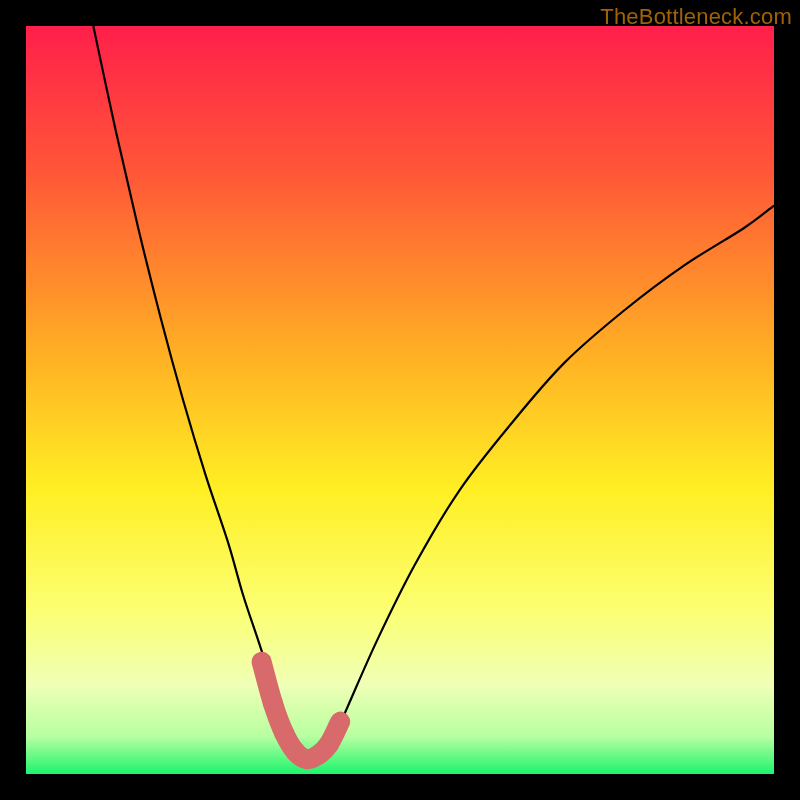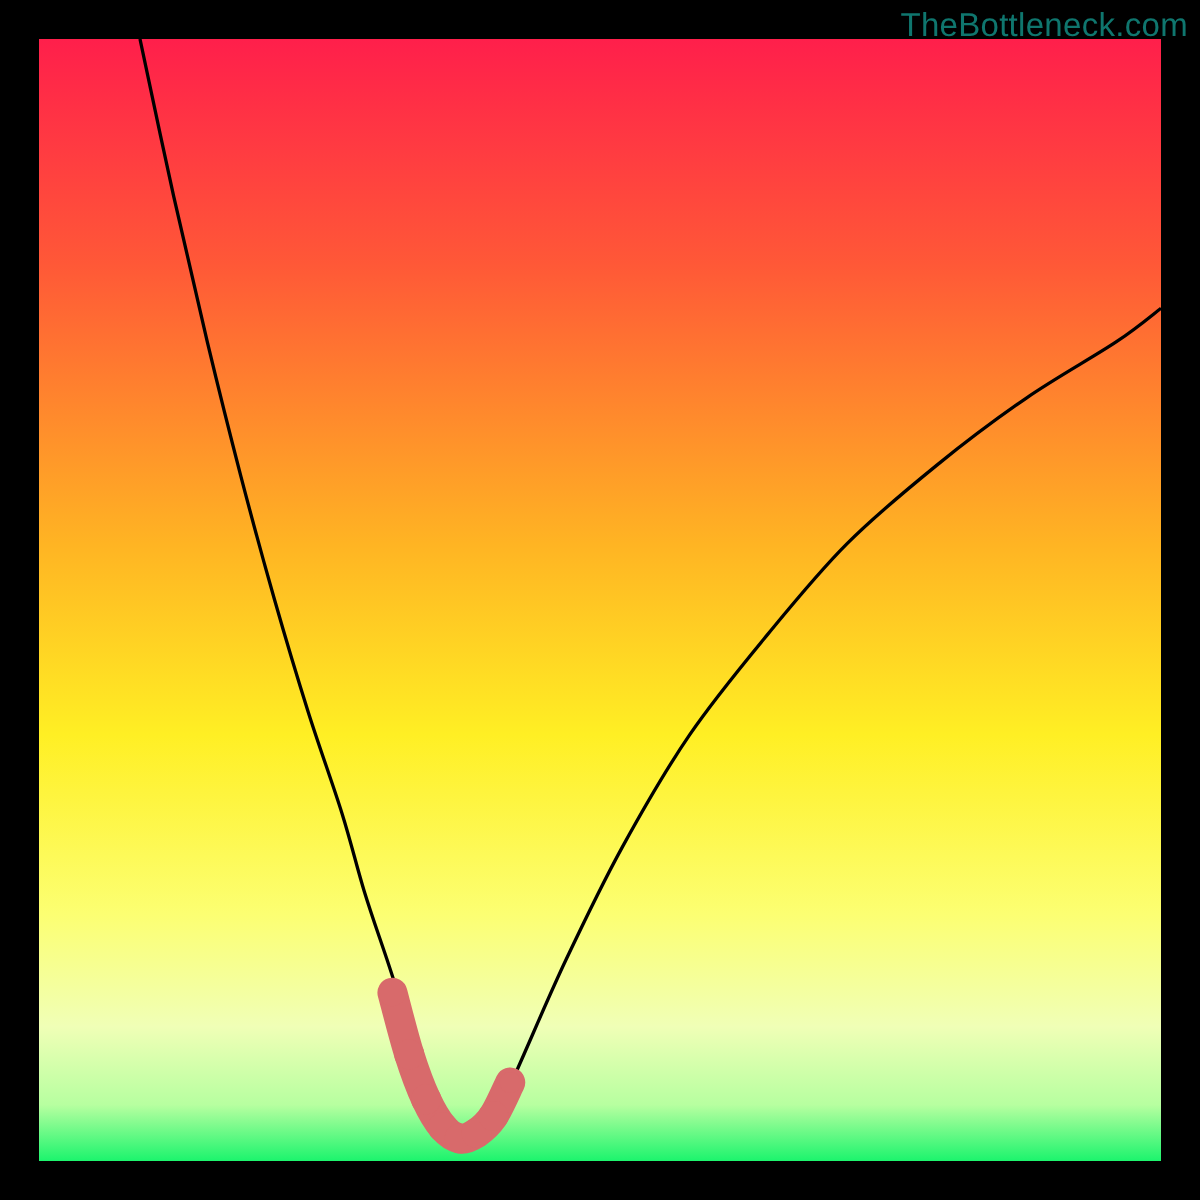--- a/index.html
+++ b/index.html
@@ -24,21 +24,21 @@
     left: 26px;
     top: 26px;
     width: 748px;
     height: 748px;
     
   }
   .watermark {
     position: absolute;
     top: 4px;
     right: 8px;
-    color: #0f766e;
+    color: #a16207;
     font-size: 22px;
     font-weight: 500;
     letter-spacing: 0.2px;
     user-select: none;
   }
   svg {
     position: absolute;
     left: 0; top: 0;
   }
 </style>

